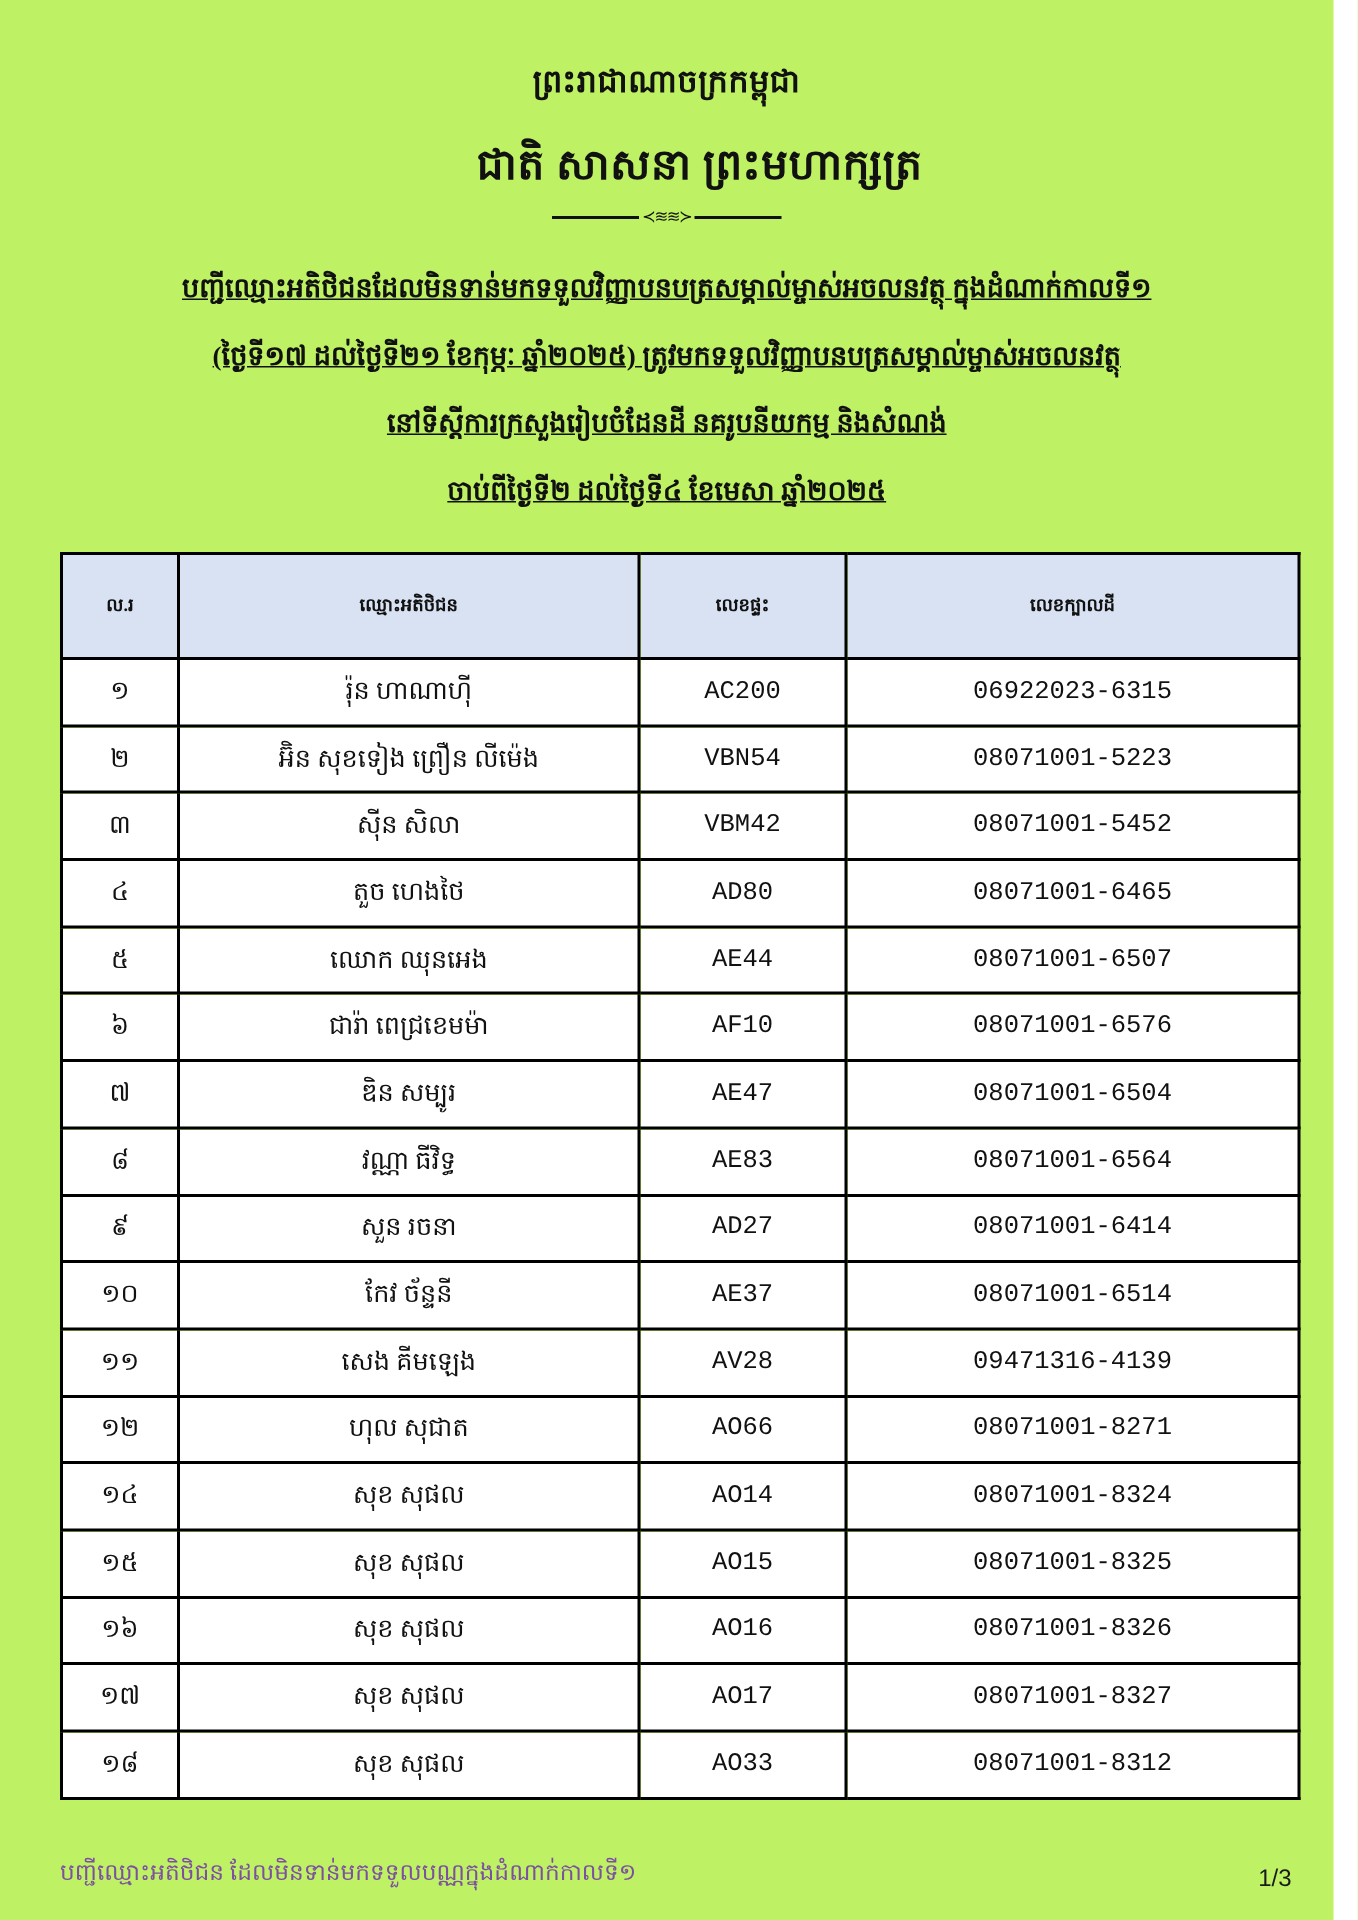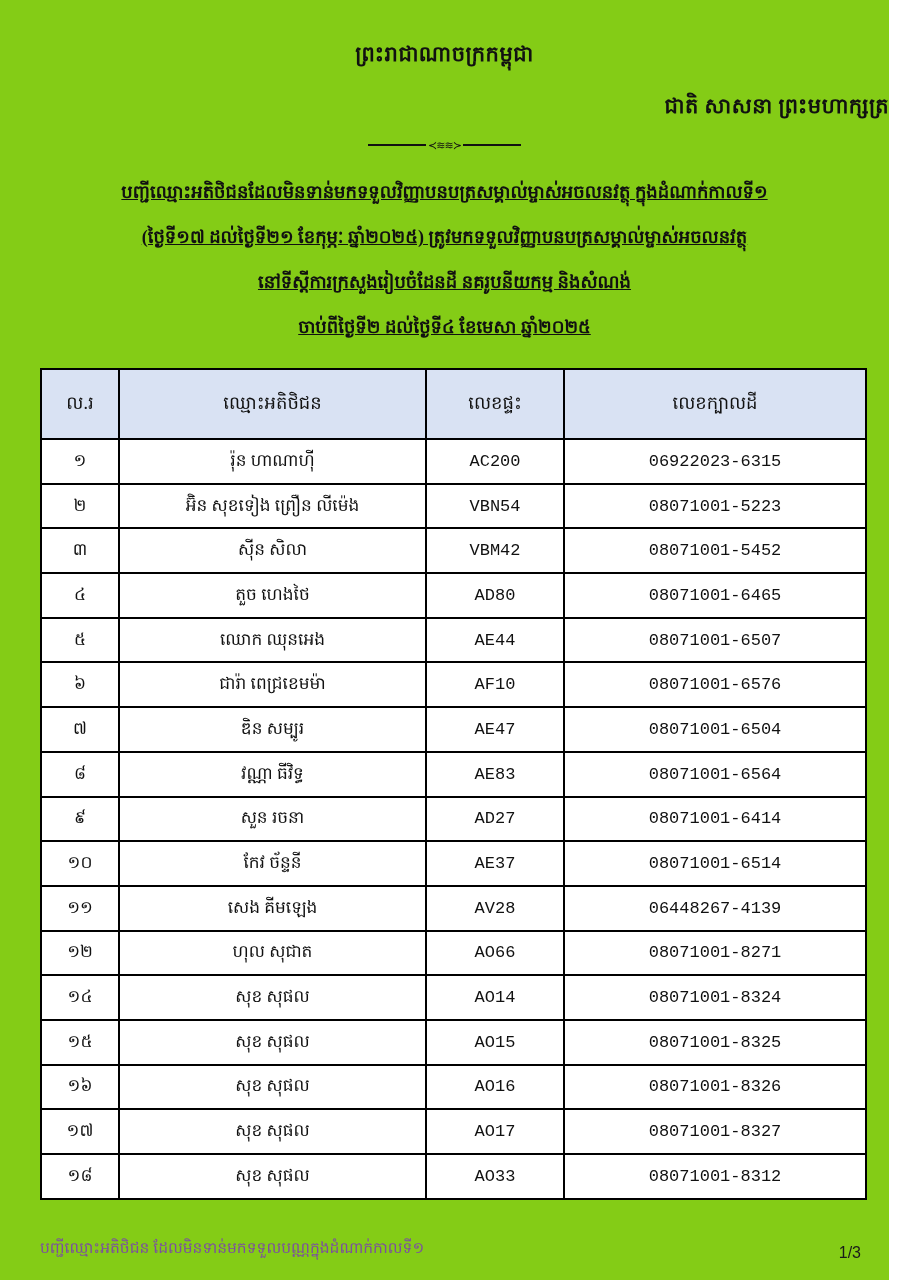--- a/index.html
+++ b/index.html
@@ -5,39 +5,39 @@
   html, body {
     margin: 0;
     padding: 0;
     background: #ffffff;
     font-family: "Liberation Serif", "DejaVu Serif", serif;
   }
   .page {
     position: relative;
     width: 889px;
     height: 1280px;
-    background: #84cc16;
+    background: #bef264;
     overflow: hidden;
   }
 
   
   .motto-line1 {
     position: absolute;
     top: 40px; left: 0; right: 0;
     text-align: center;
     font-size: 21px;
     font-weight: bold;
     color: #111111;
     letter-spacing: 0.5px;
   }
   .motto-line2 {
     position: absolute;
     top: 92px; left: 0; right: 0;
-    text-align: right;
-    font-size: 21px;
+    text-align: center;
+    font-size: 28px;
     font-weight: bold;
     color: #111111;
     letter-spacing: 0.5px;
     padding-left: 44px;
   }
 
   
   .divider {
     position: absolute;
     top: 140px; left: 0; right: 0;
@@ -87,22 +87,22 @@
     border: 2px solid #000000;
     text-align: center;
     vertical-align: middle;
     color: #111111;
     overflow: hidden;
     white-space: nowrap;
   }
   table.roster th {
     background: #d9e2f3;
     height: 66px;
-    font-size: 18px;
-    font-weight: normal;
+    font-size: 12px;
+    font-weight: bold;
     font-family: "Liberation Serif", "DejaVu Serif", serif;
   }
   table.roster td {
     height: 40.7px;
     font-size: 17px;
     background: #ffffff;
   }
   td.cell-no { font-size: 16px; }
   td.cell-name { font-size: 17px; }
   td.cell-code, td.cell-parcel {
@@ -223,21 +223,21 @@
         <tr>
           <td class="cell-no">១០</td>
           <td class="cell-name">កែវ ច័ន្ទនី</td>
           <td class="cell-code">AE37</td>
           <td class="cell-parcel">08071001-6514</td>
         </tr>
         <tr>
           <td class="cell-no">១១</td>
           <td class="cell-name">សេង គីមឡេង</td>
           <td class="cell-code">AV28</td>
-          <td class="cell-parcel">06448267-4139</td>
+          <td class="cell-parcel">09471316-4139</td>
         </tr>
         <tr>
           <td class="cell-no">១២</td>
           <td class="cell-name">ហុល សុជាត</td>
           <td class="cell-code">AO66</td>
           <td class="cell-parcel">08071001-8271</td>
         </tr>
         <tr>
           <td class="cell-no">១៤</td>
           <td class="cell-name">សុខ សុផល</td>

